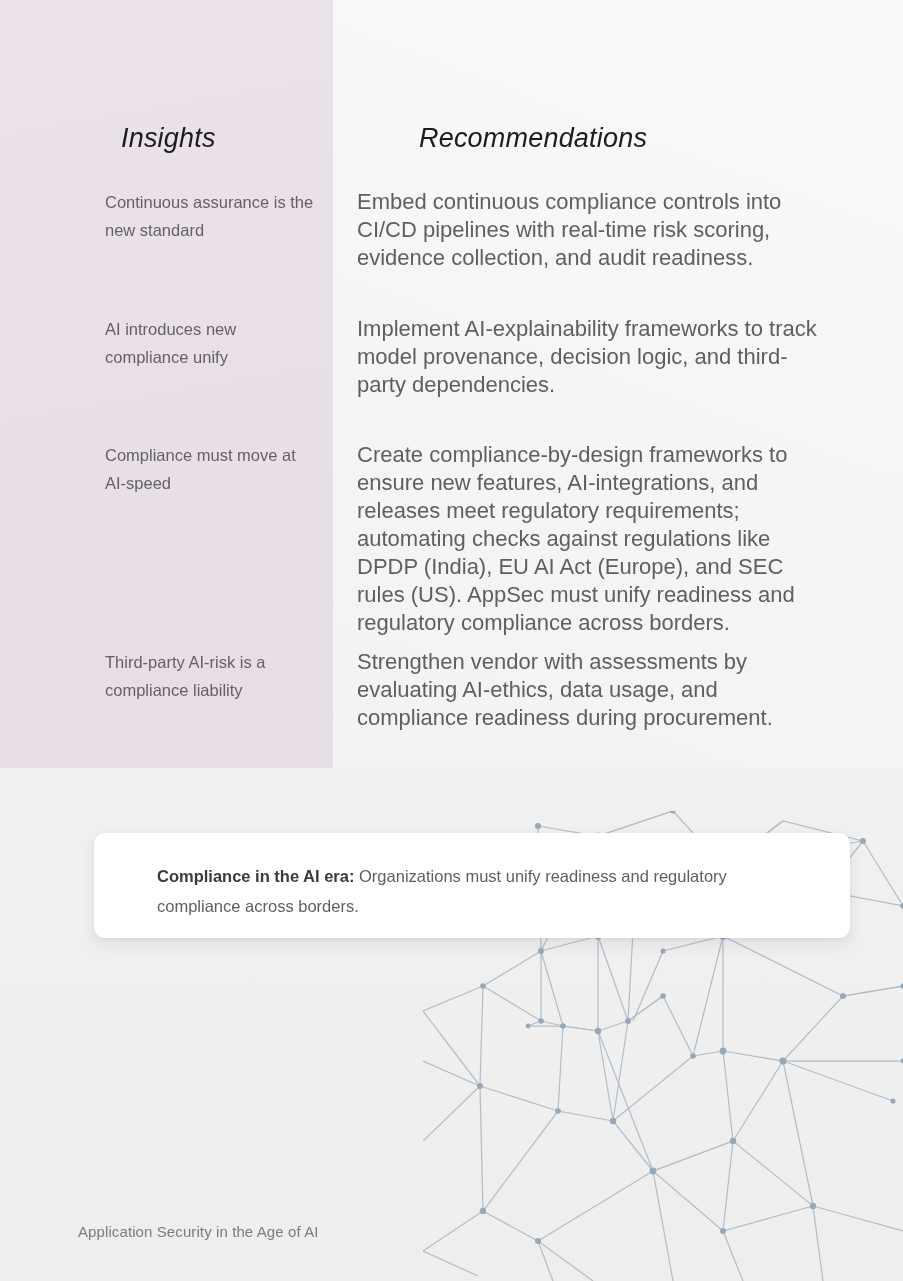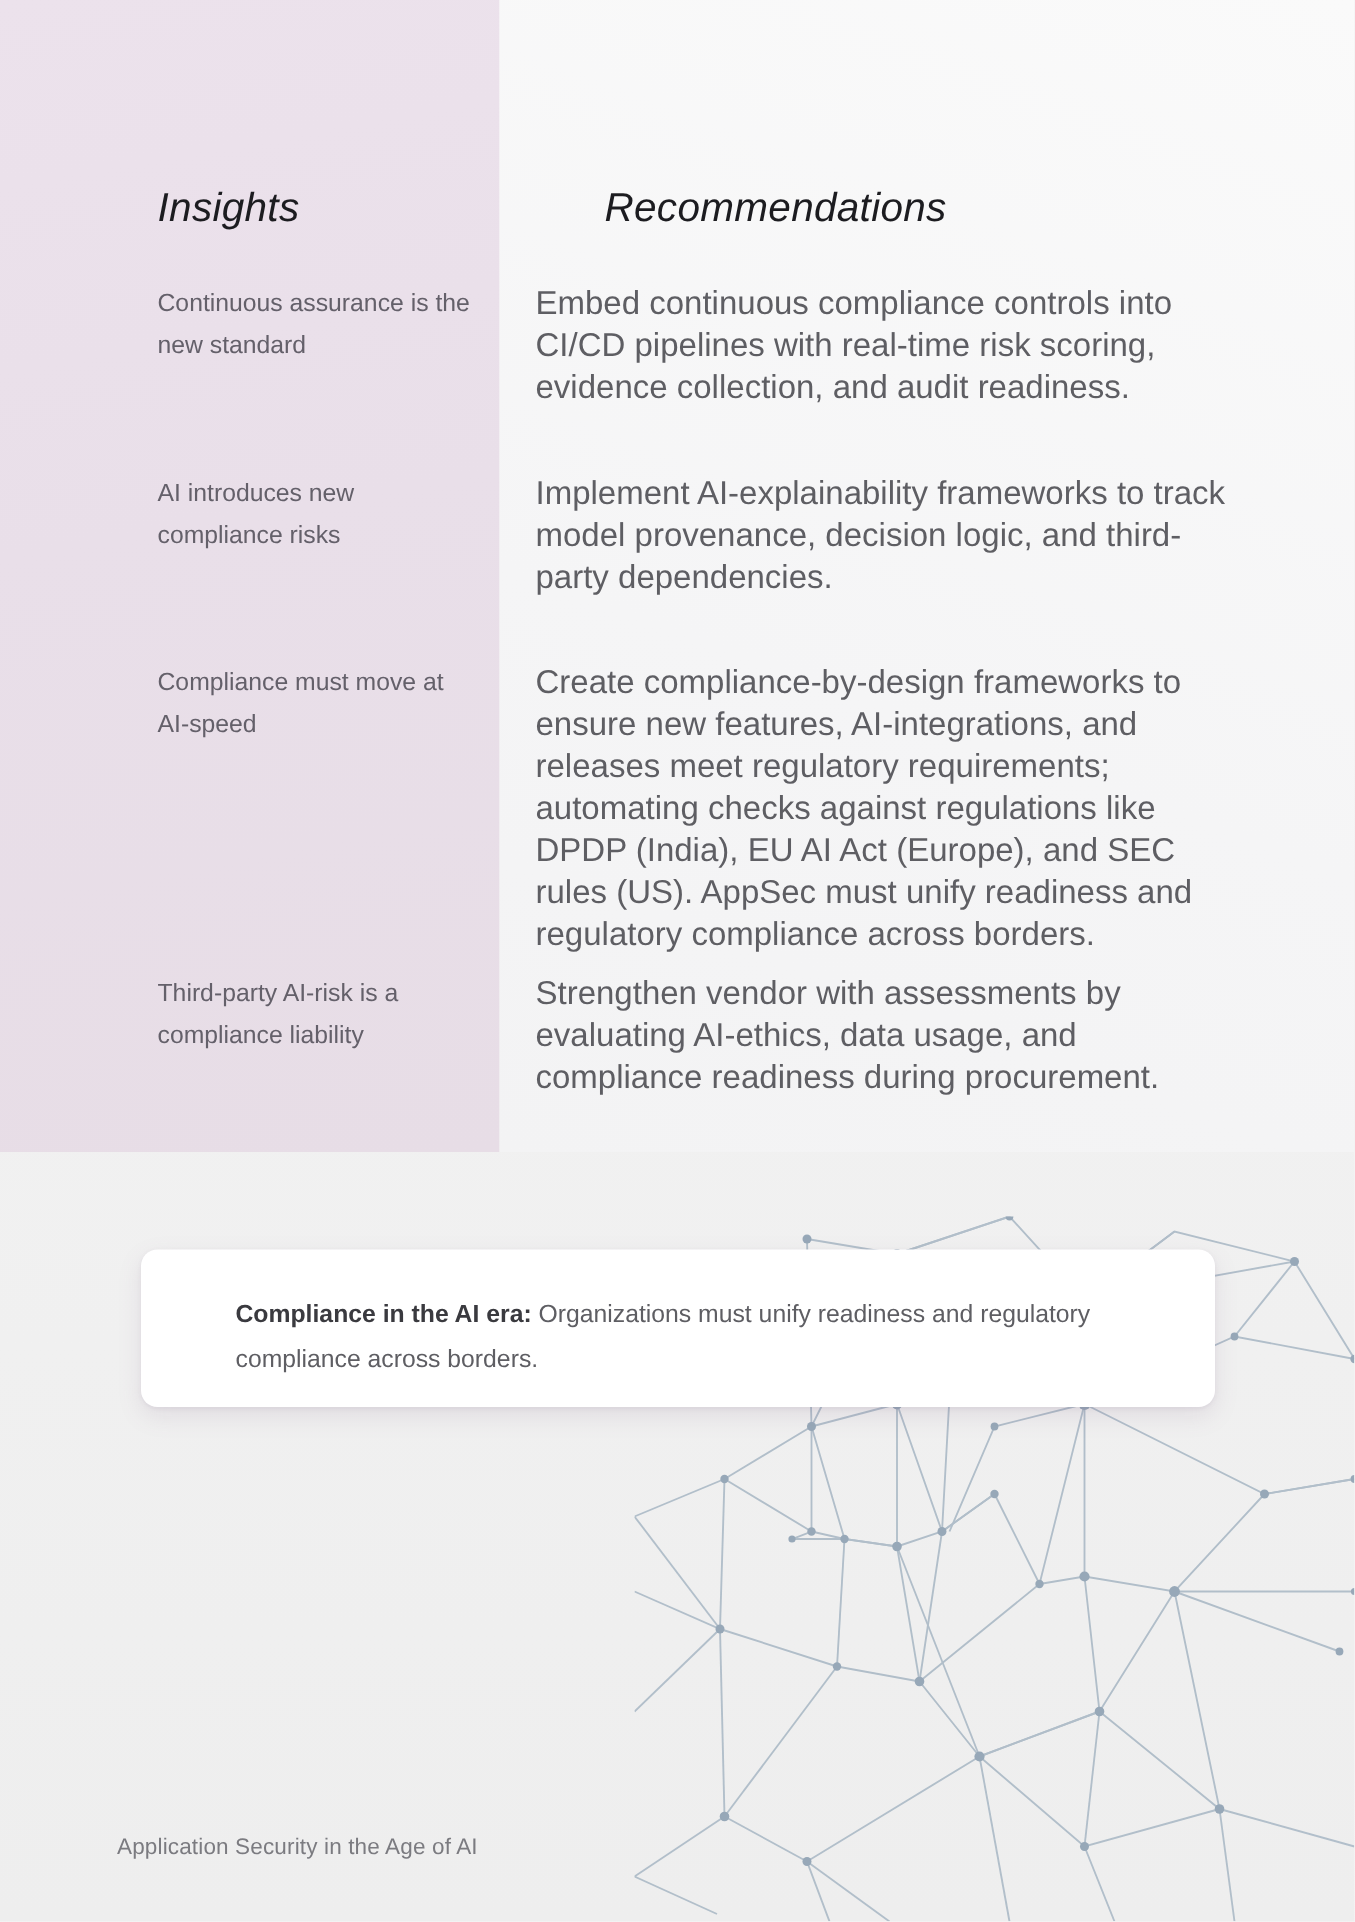--- a/index.html
+++ b/index.html
@@ -75,20 +75,21 @@
     color: #8a8a8e;
   }
 
   
   .col-head {
     position: absolute;
     font-style: italic;
     font-size: 27px;
     color: #1c1c20;
     letter-spacing: 0.2px;
+    margin-left: 16px;
   }
   .col-head.insights { left: 105px; top: 123px; }
   .col-head.recommendations { left: 403px; top: 123px; }
 
   
   .table-body {
     position: absolute;
     left: 0;
     top: 188px;
     width: 903px;
@@ -117,20 +118,21 @@
   
   .callout-card {
     position: absolute;
     left: 94px;
     top: 833px;
     width: 716px;
     height: 105px;
     background: #ffffff;
     border-radius: 11px;
     box-shadow: 0 6px 16px rgba(120, 90, 130, 0.13), 0 1px 3px rgba(130,110,140,0.10);
+    padding-left: 40px;
   }
   .callout-text {
     position: absolute;
     left: 63px;
     top: 28px;
     width: 600px;
     font-size: 16.5px;
     line-height: 30px;
     color: #5e5e63;
   }
@@ -162,21 +164,21 @@
   <div class="col-head recommendations">Recommendations</div>
 
   <div class="table-body">
 
     <div class="row" style="height:127px">
       <div class="cell-insight">Continuous assurance is the new standard</div>
       <div class="cell-reco">Embed continuous compliance controls into CI/CD pipelines with real-time risk scoring, evidence collection, and audit readiness.</div>
     </div>
 
     <div class="row" style="height:126px">
-      <div class="cell-insight">AI introduces new compliance risks</div>
+      <div class="cell-insight">AI introduces new compliance unify</div>
       <div class="cell-reco">Implement AI-explainability frameworks to track model provenance, decision logic, and third-party dependencies.</div>
     </div>
 
     <div class="row" style="height:207px">
       <div class="cell-insight">Compliance must move at AI-speed</div>
       <div class="cell-reco">Create compliance-by-design frameworks to ensure new features, AI-integrations, and releases meet regulatory requirements; automating checks against regulations like DPDP (India), EU AI Act (Europe), and SEC rules (US). AppSec must unify readiness and regulatory compliance across borders.</div>
     </div>
 
     <div class="row" style="height:110px">
       <div class="cell-insight">Third-party AI-risk is a compliance liability</div>

